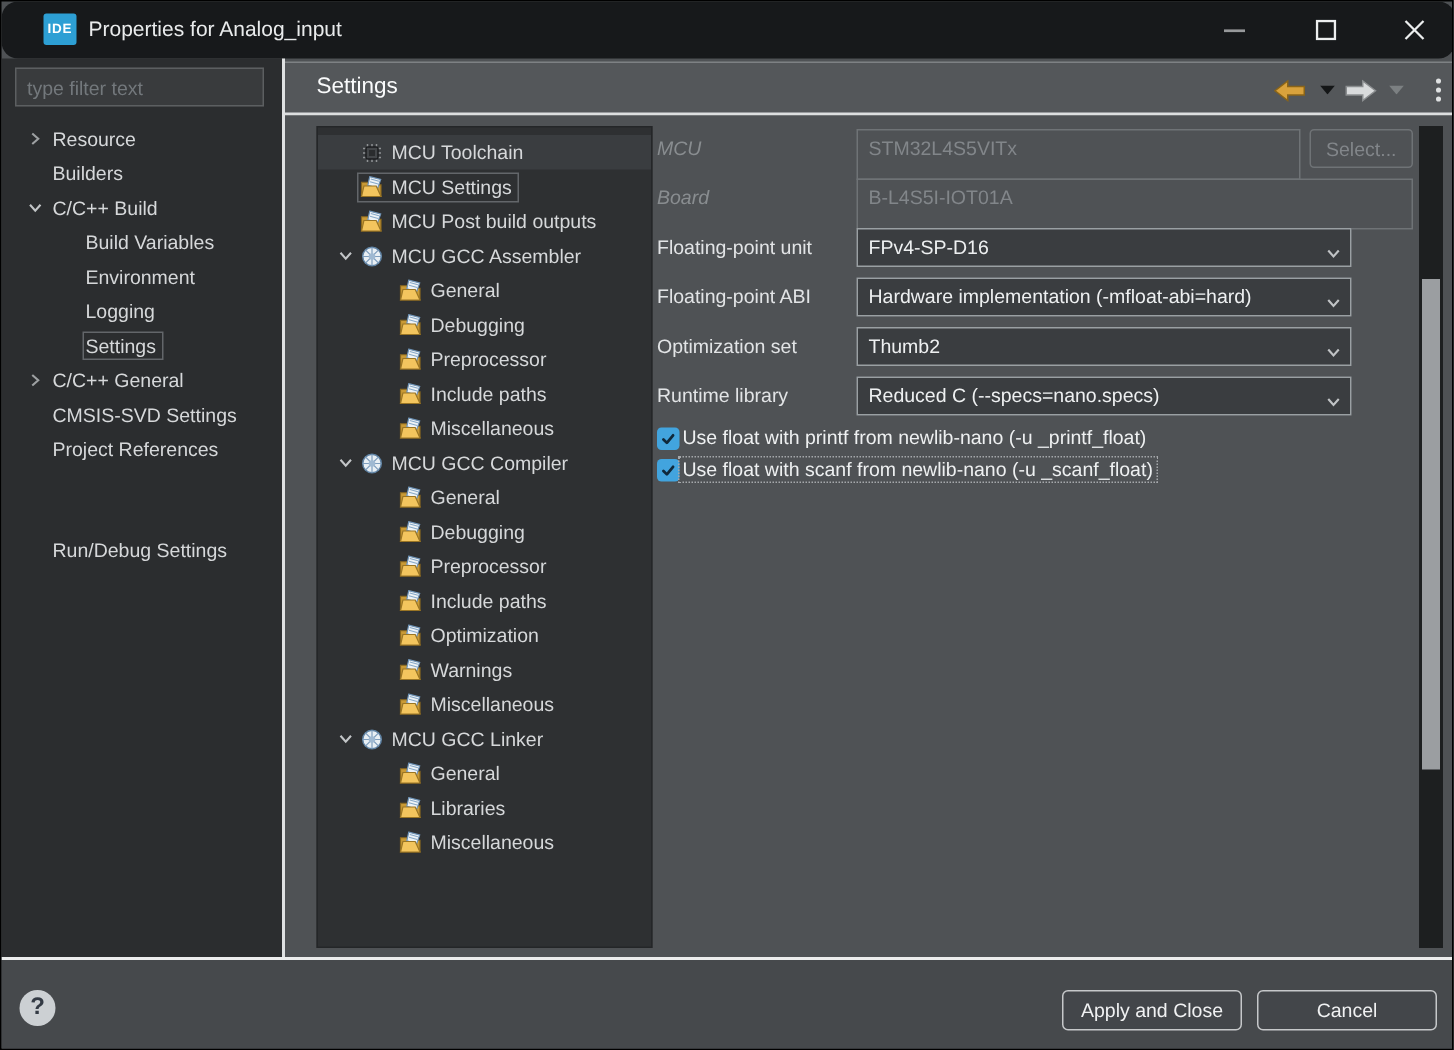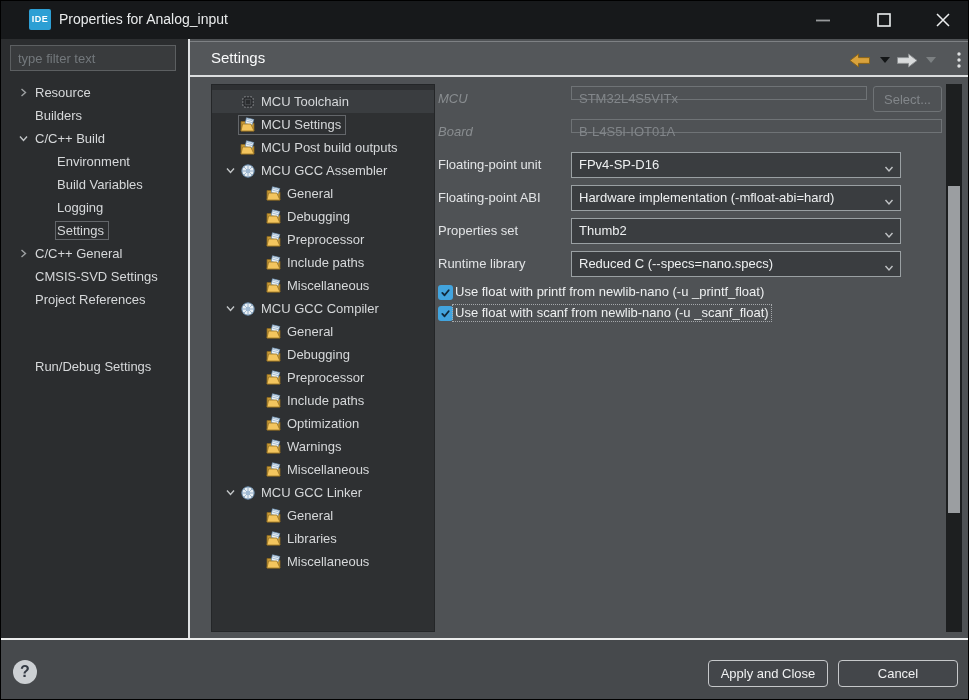--- a/index.html
+++ b/index.html
@@ -1,19 +1,19 @@
 <!DOCTYPE html>
 <html><head>
 <meta charset="utf-8">
 <style>
   html,body{margin:0;padding:0;background:#222;}
   #window{position:relative;width:969px;height:700px;background:#4f5255;overflow:hidden;
     font-family:"Liberation Sans",sans-serif;border:1px solid #000;box-sizing:border-box;}
   
-  .titlebar{position:absolute;left:0;top:0;width:969px;height:38px;background:#17191b;}
+  .titlebar{position:absolute;left:0;top:0;width:969px;height:38px;background:#17191b;border-radius:11px;}
   .ide-badge{position:absolute;left:28px;top:8px;width:22px;height:21px;background:#2d9fd4;
     border-radius:2px;color:#fff;font-size:9px;font-weight:bold;text-align:center;line-height:21px;letter-spacing:.5px;}
   .title-text{position:absolute;left:58px;top:10px;color:#e9ebec;font-size:14px;}
   .win-btn{position:absolute;top:4px;width:34px;height:30px;display:flex;align-items:center;justify-content:center;}
   .wb-min{left:805px}.wb-max{left:866px}.wb-close{left:925px}
   
   .left-panel{position:absolute;left:0;top:38px;width:187px;height:599px;background:#2b2d2f;}
   .filter-input{position:absolute;left:9px;top:6px;width:166px;height:26px;background:#393b3d;
     border:1px solid #5c5f61;color:#9ea2a5;font-size:13px;padding:0 7px;box-sizing:border-box;
     font-family:"Liberation Sans",sans-serif;outline:none;}
@@ -34,21 +34,21 @@
   .trow{display:flex;align-items:center;height:23px;color:#d6d8da;font-size:13px;white-space:nowrap;cursor:default;}
   .trow.hl{background:#3a3d40;}
   .chev{width:16px;display:inline-flex;justify-content:center;flex:none;}
   .lchev{width:20px;}
   .item-body{display:inline-flex;align-items:center;gap:5px;padding:1px 4px 1px 1px;border:1px solid transparent;}
   .item-body.focusbox{border:1px solid #63666a;}
   .ticon{display:inline-flex;width:16px;flex:none;}
   
   .flabel{position:absolute;left:248px;height:26px;line-height:26px;font-size:13px;color:#e2e4e6;}
   .flabel.dis{color:#898d90;font-style:italic;}
-  .tfield{position:absolute;left:381px;height:14px;border:1px solid #6f7376;box-sizing:border-box;
+  .tfield{position:absolute;left:381px;height:34px;border:1px solid #6f7376;box-sizing:border-box;
     color:#82868a;font-size:13px;line-height:24px;padding:0 7px;background:transparent;}
   .select-btn{position:absolute;left:683px;width:69px;height:26px;background:transparent;
     border:1px solid #6f7376;border-radius:3px;color:#82868a;font-size:13px;font-family:"Liberation Sans",sans-serif;}
   .dropdown{position:absolute;left:381px;width:330px;height:26px;background:#3a3d40;
     border:1px solid #9aa0a3;box-sizing:border-box;color:#eef0f1;font-size:13px;line-height:24px;
     padding:0 24px 0 7px;cursor:default;}
   .dd-chev{position:absolute;right:5px;top:6px;}
   .cbrow{position:absolute;left:248px;height:18px;display:flex;align-items:center;gap:0;}
   .cbbox{width:15px;height:15px;background:#42a4de;border-radius:3px;display:inline-flex;
     align-items:center;justify-content:center;flex:none;}
@@ -117,27 +117,27 @@
               <path d="M2 3.5 L5.5 7.5 L9 3.5" fill="none" stroke="#c2c5c7" stroke-width="1.4"></path>
             </svg>
           </span>
           <span class="item-body">
             <span>C/C++ Build</span>
           </span>
         </div>
         <div class="trow" style="padding-left: 34px;">
           <span class="chev lchev"></span>
           <span class="item-body">
+            <span>Build Variables</span>
+          </span>
+        </div>
+        <div class="trow" style="padding-left: 34px;">
+          <span class="chev lchev"></span>
+          <span class="item-body">
             <span>Environment</span>
-          </span>
-        </div>
-        <div class="trow" style="padding-left: 34px;">
-          <span class="chev lchev"></span>
-          <span class="item-body">
-            <span>Build Variables</span>
           </span>
         </div>
         <div class="trow" style="padding-left: 34px;">
           <span class="chev lchev"></span>
           <span class="item-body">
             <span>Logging</span>
           </span>
         </div>
         <div class="trow" style="padding-left: 34px;">
           <span class="chev lchev"></span>
@@ -551,21 +551,21 @@
 
     <span class="flabel" style="top:108px">Floating-point ABI</span>
     <div class="dropdown" style="top:108px">
       <span>Hardware implementation (-mfloat-abi=hard)</span>
       <span class="dd-chev">
         <svg width="12" height="12">
             <path d="M2.5 4 L6 8 L9.5 4" fill="none" stroke="#c0c3c5" stroke-width="1.4"></path>
           </svg></span>
     </div>
 
-    <span class="flabel" style="top:141px">Properties set</span>
+    <span class="flabel" style="top:141px">Optimization set</span>
     <div class="dropdown" style="top:141px">
       <span>Thumb2</span>
       <span class="dd-chev">
         <svg width="12" height="12">
             <path d="M2.5 4 L6 8 L9.5 4" fill="none" stroke="#c0c3c5" stroke-width="1.4"></path>
           </svg></span>
     </div>
 
     <span class="flabel" style="top:174px">Runtime library</span>
     <div class="dropdown" style="top:174px">

